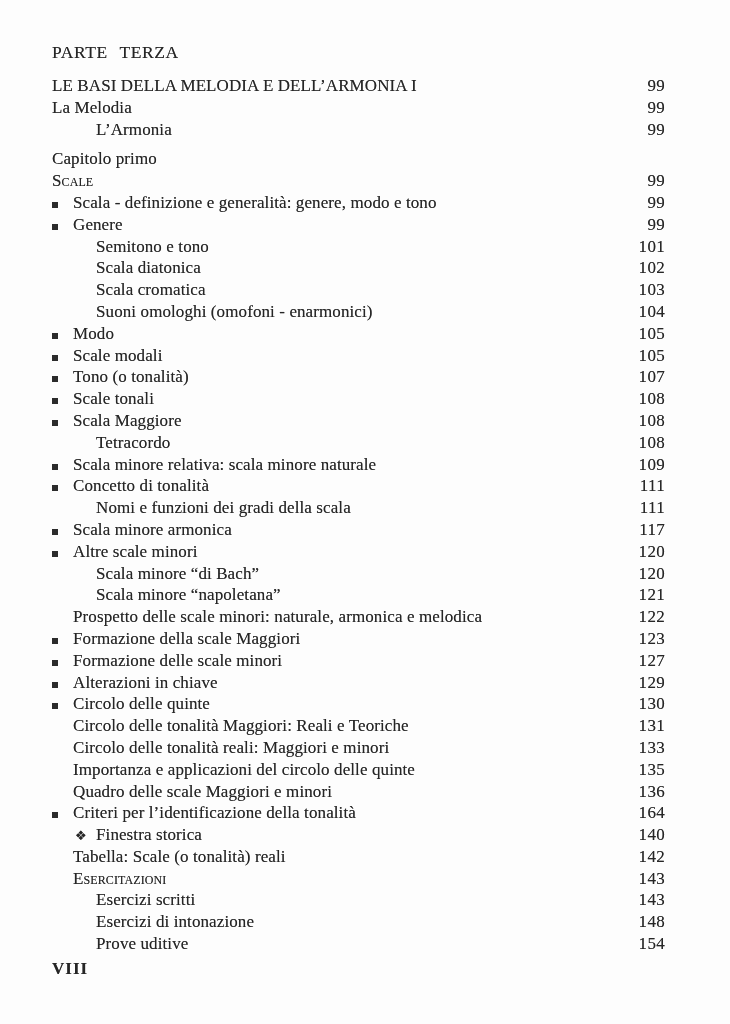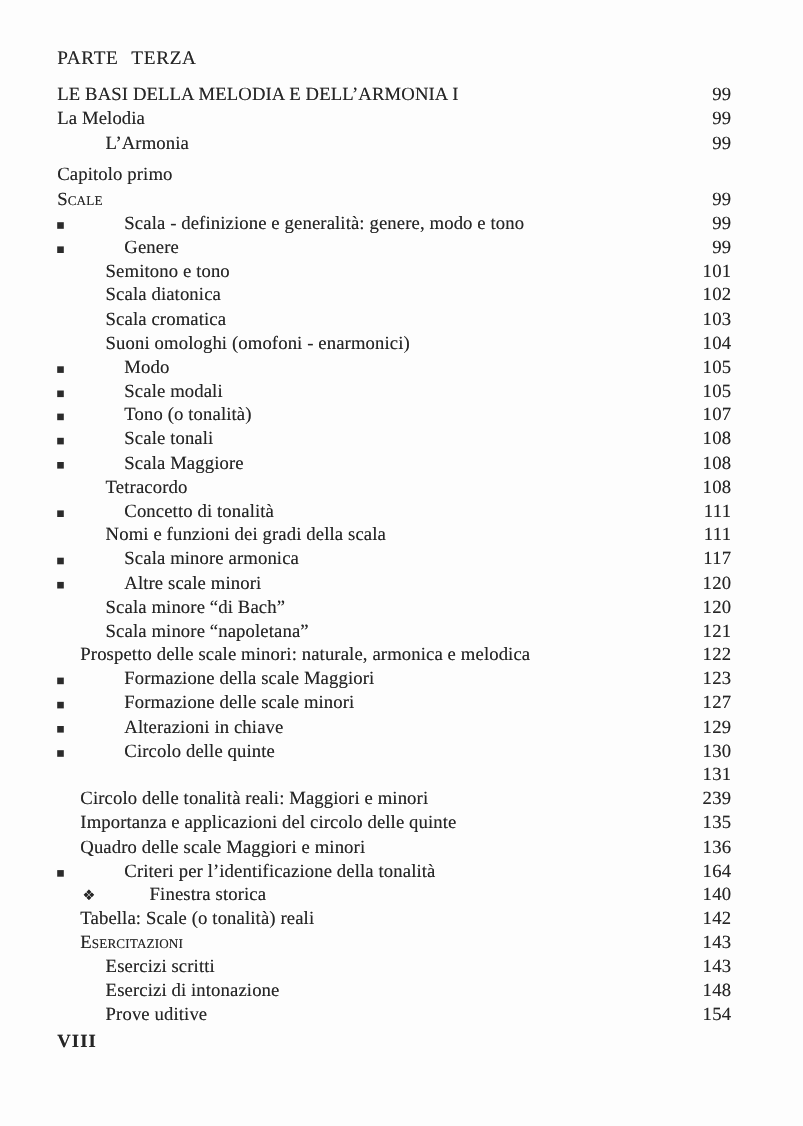--- a/index.html
+++ b/index.html
@@ -28,21 +28,20 @@
     white-space: nowrap;
   }
   .toc-list { margin-top: 12px; }
   .row {
     display: flex;
     align-items: baseline;
     height: 21.8px;
     line-height: 21.8px;
     font-size: 17px;
     white-space: nowrap;
-    gap: 40px;
   }
   .row.gap { margin-top: 8px; }
   .row .lbl { white-space: nowrap; letter-spacing: 0.1px; }
   .row .pg { margin-left: auto; letter-spacing: 0.3px; }
   .row.ind1 { padding-left: 21px; }
   .row.ind2 { padding-left: 44px; }
   .row.has-square { padding-left: 0; align-items: center; }
   .row.has-diamond { padding-left: 23px; }
   .mk {
     display: inline-block;
@@ -154,20 +153,25 @@
         <span class="mk"><i class="sq"></i></span>
         <span class="lbl">Scala Maggiore</span>
         <span class="pg">108</span>
       </div>
       <div class="row ind2">
         <span class="lbl">Tetracordo</span>
         <span class="pg">108</span>
       </div>
       <div class="row ind1 has-square">
         <span class="mk"><i class="sq"></i></span>
+        <span class="lbl">Scala minore relativa: scala minore naturale</span>
+        <span class="pg">109</span>
+      </div>
+      <div class="row ind1 has-square">
+        <span class="mk"><i class="sq"></i></span>
         <span class="lbl">Concetto di tonalità</span>
         <span class="pg">111</span>
       </div>
       <div class="row ind2">
         <span class="lbl">Nomi e funzioni dei gradi della scala</span>
         <span class="pg">111</span>
       </div>
       <div class="row ind1 has-square">
         <span class="mk"><i class="sq"></i></span>
         <span class="lbl">Scala minore armonica</span>
@@ -204,25 +208,26 @@
         <span class="mk"><i class="sq"></i></span>
         <span class="lbl">Alterazioni in chiave</span>
         <span class="pg">129</span>
       </div>
       <div class="row ind1 has-square">
         <span class="mk"><i class="sq"></i></span>
         <span class="lbl">Circolo delle quinte</span>
         <span class="pg">130</span>
       </div>
       <div class="row ind1">
+        <span class="lbl">Circolo delle tonalità Maggiori: Reali e Teoriche</span>
         <span class="pg">131</span>
       </div>
       <div class="row ind1">
         <span class="lbl">Circolo delle tonalità reali: Maggiori e minori</span>
-        <span class="pg">239</span>
+        <span class="pg">133</span>
       </div>
       <div class="row ind1">
         <span class="lbl">Importanza e applicazioni del circolo delle quinte</span>
         <span class="pg">135</span>
       </div>
       <div class="row ind1">
         <span class="lbl">Quadro delle scale Maggiori e minori</span>
         <span class="pg">136</span>
       </div>
       <div class="row ind1 has-square">

